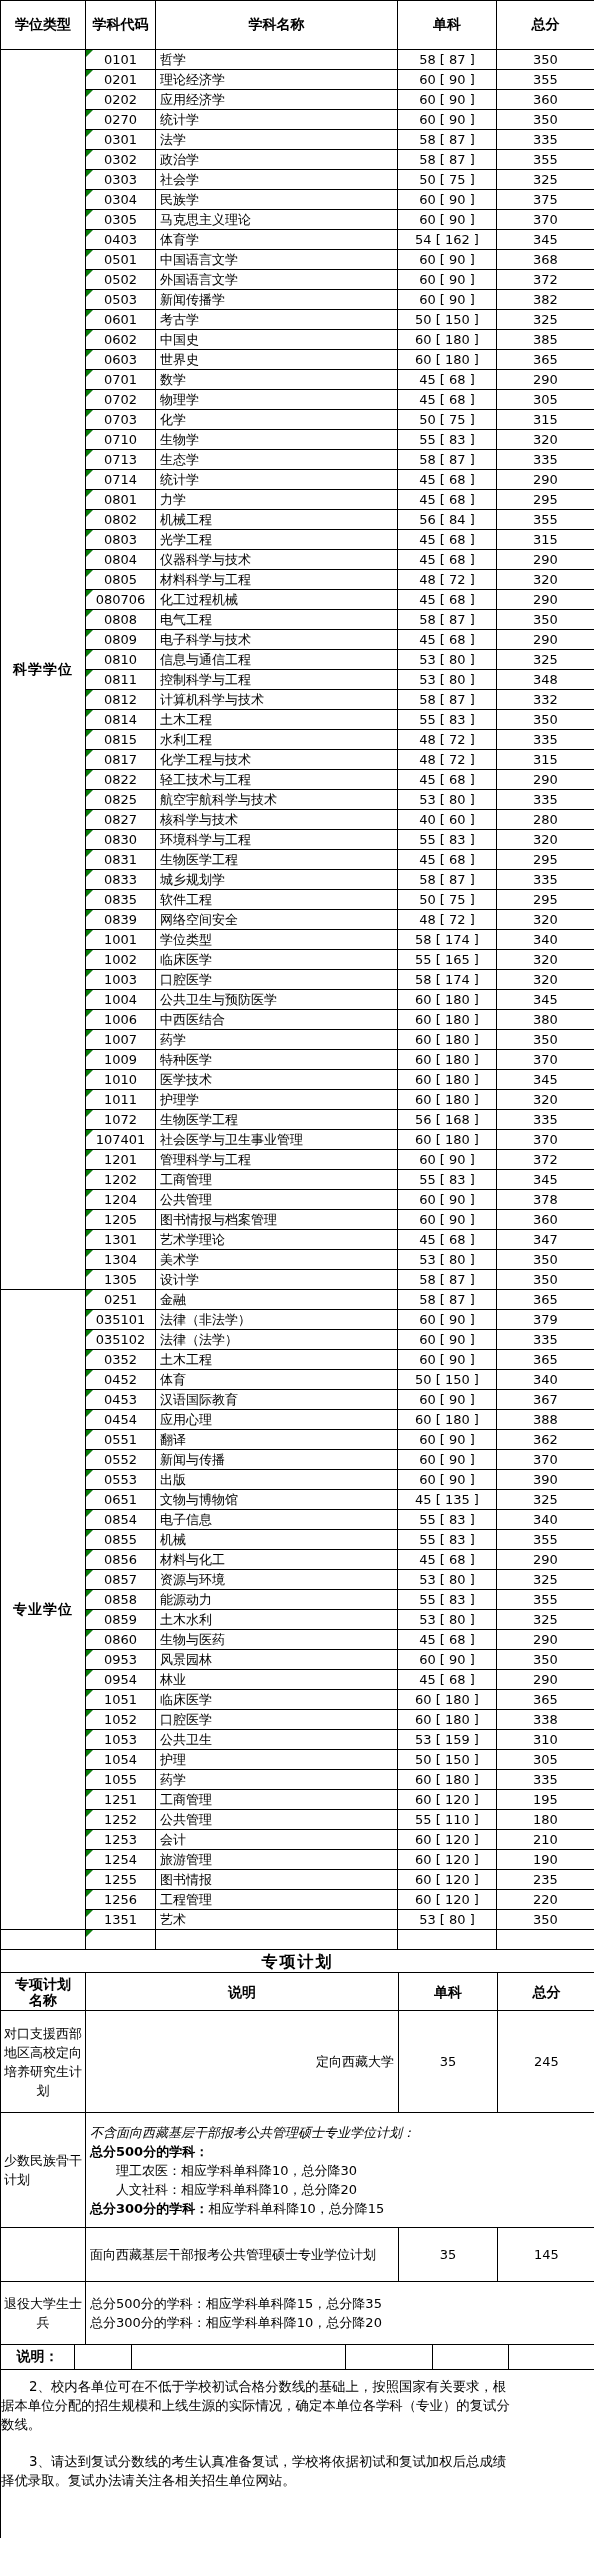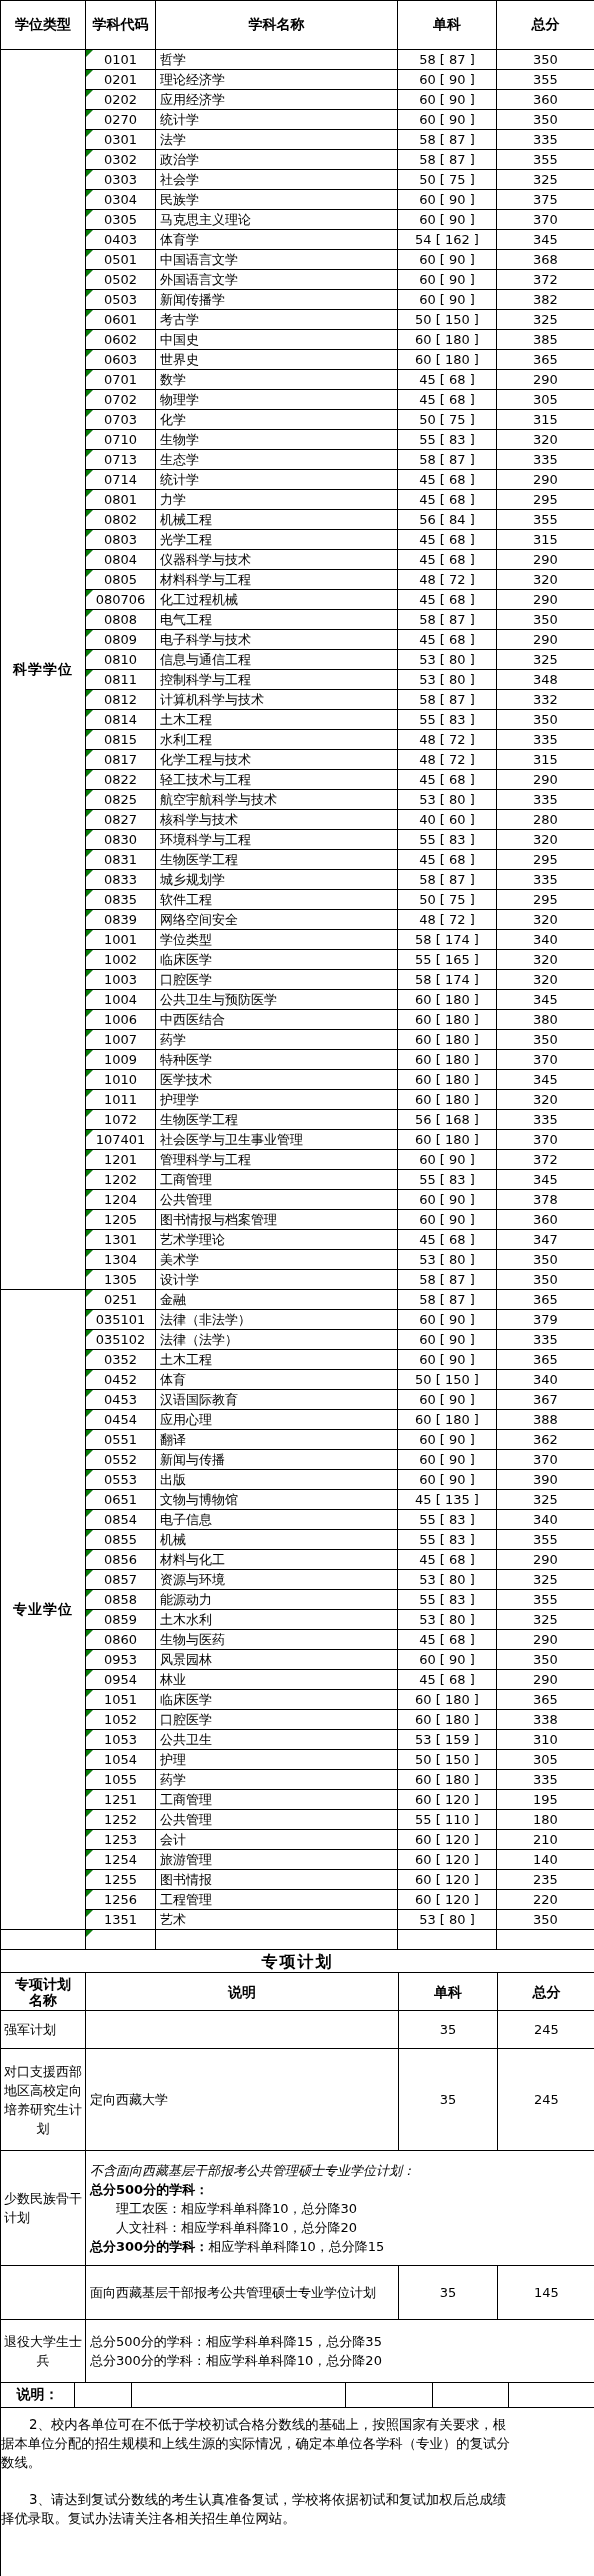--- a/index.html
+++ b/index.html
@@ -23,21 +23,21 @@
   
   .title-band{width:595px;height:23px;box-sizing:border-box;
      border-left:1px solid #000;border-right:1px solid #000;border-bottom:1px solid #000;
      text-align:center;font-weight:bold;font-size:16px;line-height:23px;letter-spacing:2px;}
   .special{margin-top:-1px;}
   .special thead tr{height:38px;}
   .special th{font-size:14px;font-weight:bold;text-align:center;padding:0 12px;line-height:16px;}
   td.sp-name{text-align:left;padding:0 3px;line-height:19px;}
   td.sp-name.center{text-align:center;}
   td.sp-desc{text-align:left;padding:0 4px;line-height:19px;}
-  td.sp-desc.center{text-align:left;}
+  td.sp-desc.center{text-align:right;}
   td.rich{padding:2px 0 2px 4px;}
   td.rich div{line-height:19px;white-space:nowrap;}
   
   .remark{margin-top:-1px;}
   .remark tr{height:25px;}
   .remark td{border:1px solid #000;}
   .remark-label{font-weight:bold;font-size:14px;text-align:center;}
   
   .notes{width:595px;height:168px;box-sizing:border-box;border-left:1px solid #000;
          padding-top:7px;overflow:hidden;}
@@ -604,21 +604,21 @@
       <tr>
         <td class="code"><span class="tri" style="border-top-color: rgb(10, 125, 10);"></span>1253</td>
         <td class="name">会计</td>
         <td class="num">60 [ 120 ]</td>
         <td class="num">210</td>
       </tr>
       <tr>
         <td class="code"><span class="tri" style="border-top-color: rgb(10, 125, 10);"></span>1254</td>
         <td class="name">旅游管理</td>
         <td class="num">60 [ 120 ]</td>
-        <td class="num">140</td>
+        <td class="num">190</td>
       </tr>
       <tr>
         <td class="code"><span class="tri" style="border-top-color: rgb(10, 125, 10);"></span>1255</td>
         <td class="name">图书情报</td>
         <td class="num">60 [ 120 ]</td>
         <td class="num">235</td>
       </tr>
       <tr>
         <td class="code"><span class="tri" style="border-top-color: rgb(10, 125, 10);"></span>1256</td>
         <td class="name">工程管理</td>
@@ -654,26 +654,20 @@
   </colgroup>
   <thead>
     <tr>
       <th>专项计划名称</th>
       <th>说明</th>
       <th>单科</th>
       <th>总分</th>
     </tr>
   </thead>
   <tbody id="special-tbody">
-      <tr style="height: 38px;">
-        <td class="sp-name">强军计划</td>
-        <td class="sp-desc"></td>
-        <td class="num">35</td>
-        <td class="num">245</td>
-      </tr>
       <tr style="height: 102px; padding-left: 26px;">
         <td class="sp-name center">对口支援西部地区高校定向培养研究生计划</td>
         <td class="sp-desc center">定向西藏大学</td>
         <td class="num">35</td>
         <td class="num">245</td>
       </tr>
       <tr style="height: 115px;">
         <td class="sp-name">少数民族骨干计划</td>
         <td colspan="3" class="rich">
           <div style="padding-left: 0px; font-style: italic;">不含面向西藏基层干部报考公共管理硕士专业学位计划：</div>

